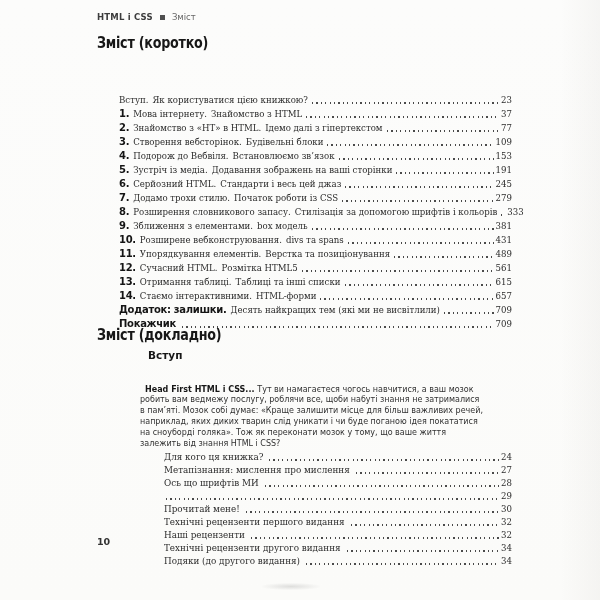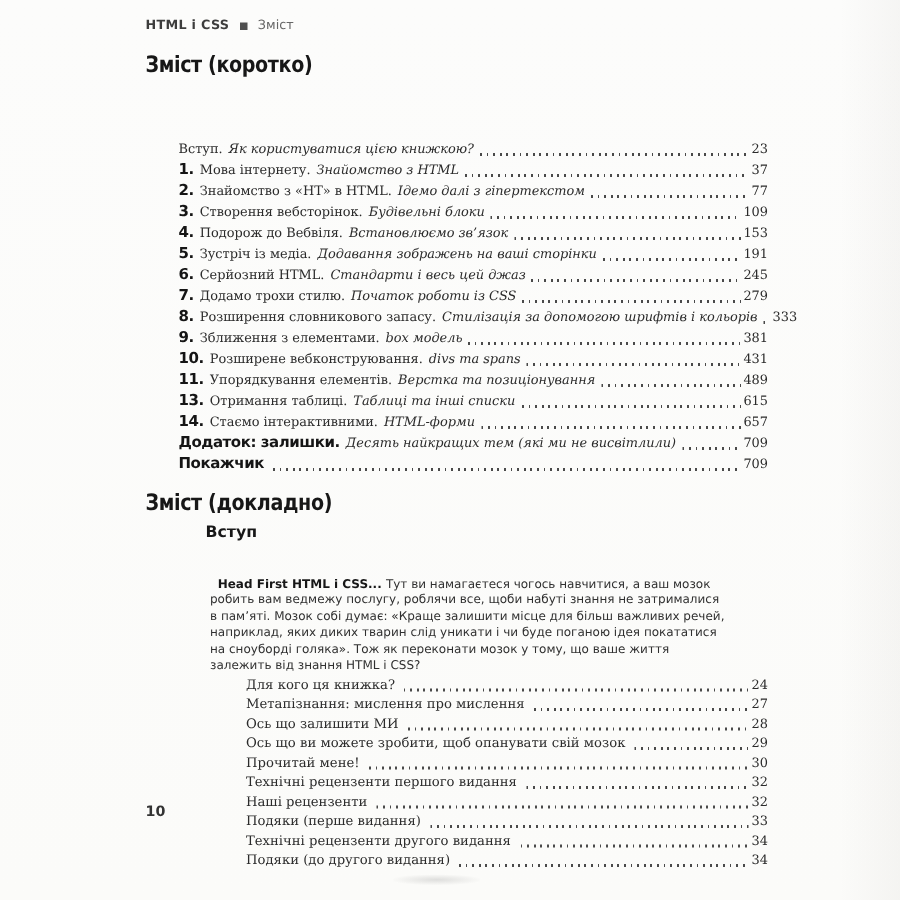--- a/index.html
+++ b/index.html
@@ -56,32 +56,32 @@
     height: 14px; line-height: 14px;
     font-size: 8.6px; white-space: nowrap;
   }
   .detail-list .row { height: 13px; line-height: 13px; font-size: 8.8px; }
   .num {
     font-family: "DejaVu Sans", sans-serif; font-weight: 700;
     font-size: 10px; color: #151515; letter-spacing: -0.3px;
     margin-right: 4px; flex: 0 0 auto;
   }
   .t  { margin-right: 4px; flex: 0 0 auto; color: #2b2b2b; }
-  .sub { font-style: italic; margin-right: 2px; flex: 0 0 auto; color: #2b2b2b; }
+  .sub { margin-right: 2px; flex: 0 0 auto; color: #2b2b2b; }
   .num:empty, .t:empty, .sub:empty { display: none; }
   .leader {
     flex: 1 1 0; min-width: 4px; height: 1.4px; align-self: flex-end;
     margin: 0 2px 3.5px 2px;
     background-image: repeating-linear-gradient(to right, #4a4a4a 0px, #4a4a4a 1.2px, transparent 1.2px, transparent 4.4px);
   }
   .pg { flex: 0 0 auto; font-size: 8.6px; color: #2b2b2b; }
 
   
   .intro-heading {
-    position: absolute; left: 137px; top: 349px;
+    position: absolute; left: 148px; top: 349px;
     font-family: "DejaVu Sans", sans-serif; font-weight: 700;
     font-size: 10.5px; color: #171717;
   }
   .intro-para {
     position: absolute; left: 140px; top: 363px; width: 346px;
     font-family: "DejaVu Sans", sans-serif; font-size: 8px;
     line-height: 10.8px; color: #303030;
     white-space: pre-wrap;
   }
   .seg-bold { font-weight: 700; color: #171717; }
@@ -198,20 +198,27 @@
       </div>
 
       <div class="row">
         <span class="num">11.</span>
         <span class="t">Упорядкування елементів.</span>
         <span class="sub">Верстка та позиціонування</span>
         <span class="leader"></span>
         <span class="pg">489</span>
       </div>
 
+      <div class="row">
+        <span class="num">12.</span>
+        <span class="t">Сучасний HTML.</span>
+        <span class="sub">Розмітка HTML5</span>
+        <span class="leader"></span>
+        <span class="pg">561</span>
+      </div>
 
       <div class="row">
         <span class="num">13.</span>
         <span class="t">Отримання таблиці.</span>
         <span class="sub">Таблиці та інші списки</span>
         <span class="leader"></span>
         <span class="pg">615</span>
       </div>
 
       <div class="row">
@@ -254,27 +261,26 @@
         <span class="pg">24</span>
       </div>
 
       <div class="row">
         <span class="t">Метапізнання: мислення про мислення</span>
         <span class="leader"></span>
         <span class="pg">27</span>
       </div>
 
       <div class="row">
-        <span class="t">Ось що залишити МИ</span>
+        <span class="t">Ось що шрифтів МИ</span>
         <span class="leader"></span>
         <span class="pg">28</span>
       </div>
 
       <div class="row">
-        <span class="t">Ось що ви можете зробити, щоб опанувати свій мозок</span>
         <span class="leader"></span>
         <span class="pg">29</span>
       </div>
 
       <div class="row">
         <span class="t">Прочитай мене!</span>
         <span class="leader"></span>
         <span class="pg">30</span>
       </div>
 
@@ -283,25 +289,20 @@
         <span class="leader"></span>
         <span class="pg">32</span>
       </div>
 
       <div class="row">
         <span class="t">Наші рецензенти</span>
         <span class="leader"></span>
         <span class="pg">32</span>
       </div>
 
-      <div class="row">
-        <span class="t">Подяки (перше видання)</span>
-        <span class="leader"></span>
-        <span class="pg">33</span>
-      </div>
 
       <div class="row">
         <span class="t">Технічні рецензенти другого видання</span>
         <span class="leader"></span>
         <span class="pg">34</span>
       </div>
 
       <div class="row">
         <span class="t">Подяки (до другого видання)</span>
         <span class="leader"></span>

